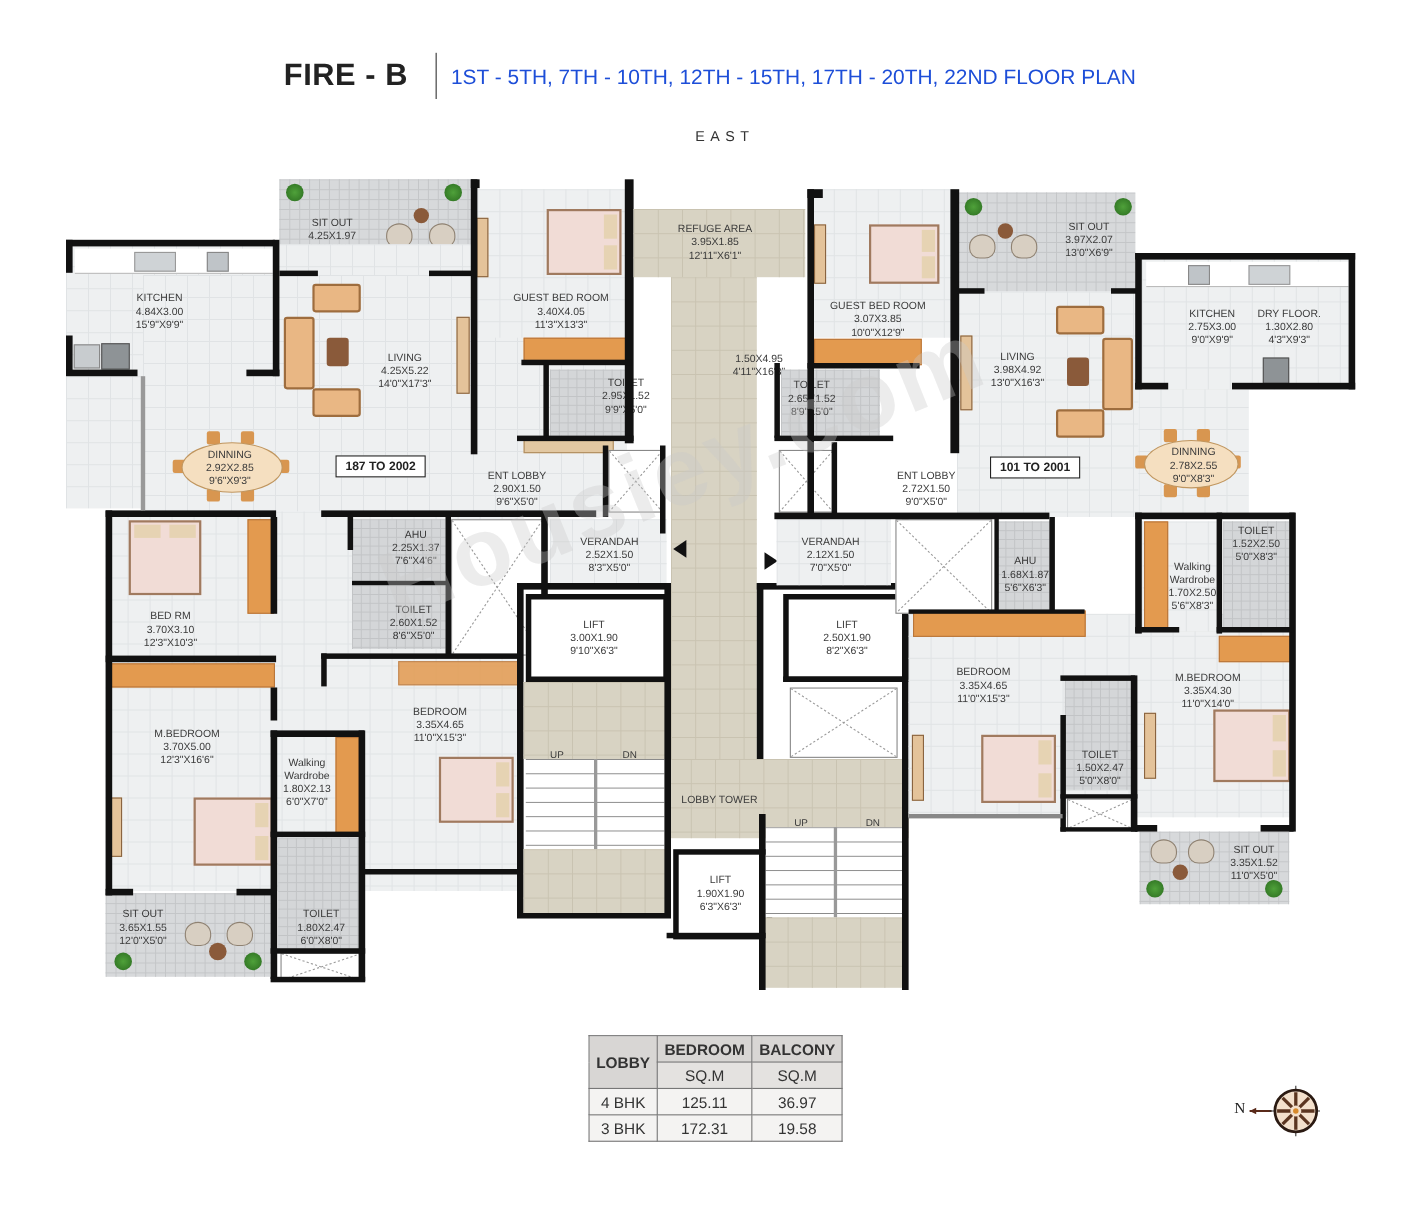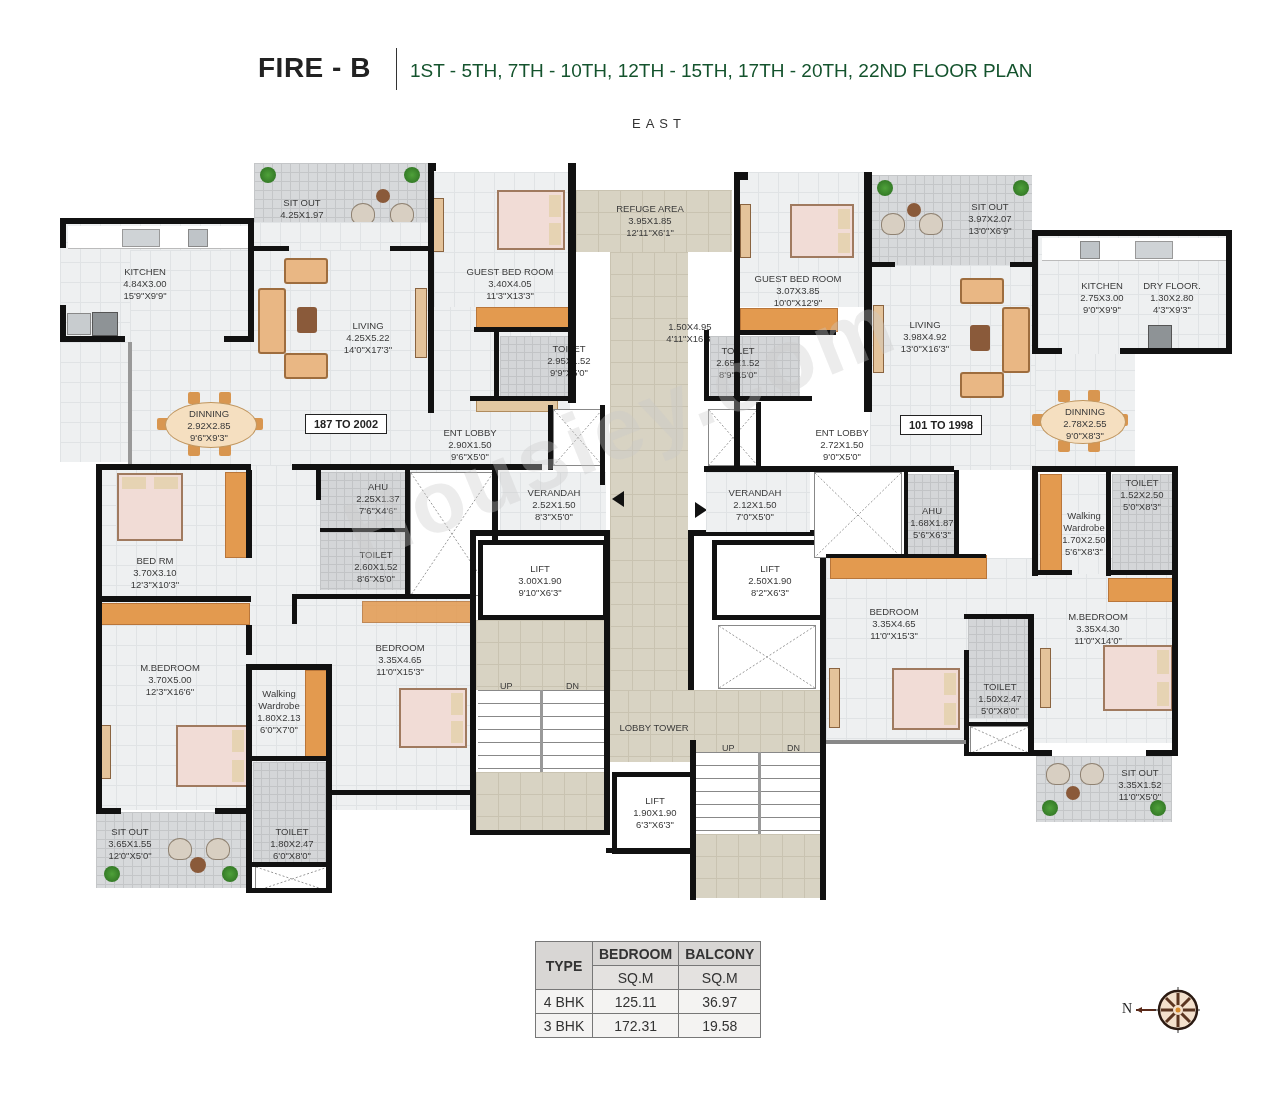--- a/index.html
+++ b/index.html
@@ -1,20 +1,20 @@
 <!DOCTYPE html>
 <html><head>
 <meta charset="utf-8">
 <style>
   html,body{margin:0;padding:0;background:#ffffff;}
   body{width:1280px;height:1119px;position:relative;overflow:hidden;font-family:"Liberation Sans",sans-serif;color:#3b3b3b;}
   .abs{position:absolute;}
   .title-main{left:258px;top:52px;font-size:28px;font-weight:bold;color:#222;letter-spacing:0.5px;font-family:"Liberation Sans",sans-serif;}
   .title-sep{left:396px;top:48px;width:1px;height:42px;background:#333;}
-  .title-sub{left:410px;top:60px;font-size:19px;color:#14532d;font-family:"Liberation Sans",sans-serif;}
+  .title-sub{left:410px;top:60px;font-size:19px;color:#1d4ed8;font-family:"Liberation Sans",sans-serif;}
   .east{left:632px;top:116px;font-size:13px;letter-spacing:5px;color:#333;}
   .floor{background:#eef0f1;background-image:linear-gradient(#e0e3e5 1px,transparent 1px),linear-gradient(90deg,#e0e3e5 1px,transparent 1px);background-size:20px 20px;}
   .sitout{background:#d7d9db;background-image:linear-gradient(#c4c6c8 1px,transparent 1px),linear-gradient(90deg,#c4c6c8 1px,transparent 1px);background-size:9px 9px;}
   .common{background:#d8d3c3;background-image:linear-gradient(#c9c3b1 1px,transparent 1px),linear-gradient(90deg,#c9c3b1 1px,transparent 1px);background-size:22px 22px;}
   .toiletf{background:#d4d6d8;background-image:linear-gradient(#c2c4c6 1px,transparent 1px),linear-gradient(90deg,#c2c4c6 1px,transparent 1px);background-size:8px 8px;}
   .white{background:#ffffff;}
   .wall{background:#111;position:absolute;}
   .label{position:absolute;text-align:center;font-size:9.5px;line-height:12px;color:#3a3a3a;white-space:nowrap;transform:translateX(-50%);}
   .label span{display:block;}
   .wardrobe{position:absolute;background:#e39a4f;border:1px solid #b9763a;}
@@ -399,21 +399,21 @@
   <div class="dchair" style="left:1058px;top:440px;"></div>
   <div class="dchair" style="left:1088px;top:440px;"></div>
   <div class="dchair" style="left:1032px;top:414px;"></div>
   <div class="dchair" style="left:1116px;top:414px;"></div>
   <div class="dtable" style="left:1040px;top:400px;width:84px;height:42px;"></div>
   <div class="label" style="left:1085px;top:406px;">
     <span>DINNING</span>
     <span>2.78X2.55</span>
     <span>9'0"X8'3"</span>
   </div>
-  <div class="unitbox" style="left:900px;top:415px;">101 TO 1998</div>
+  <div class="unitbox" style="left:900px;top:415px;">101 TO 2001</div>
 
   <div class="label" style="left:842px;top:427px;">
     <span>ENT LOBBY</span>
     <span>2.72X1.50</span>
     <span>9'0"X5'0"</span>
   </div>
 
   <div class="abs floor" style="left:706px;top:472px;width:104px;height:60px;"></div>
   <div class="label" style="left:755px;top:487px;">
     <span>VERANDAH</span>
@@ -530,21 +530,21 @@
   <div class="wall" style="left:826px;top:740px;width:140px;height:4px;background:#888;"></div>
   <div class="wall" style="left:1032px;top:750px;width:20px;height:6px;"></div>
   <div class="wall" style="left:1146px;top:750px;width:30px;height:6px;"></div>
 
   <div class="abs" style="left:330px;top:490px;font-size:88px;font-weight:bold;color:rgba(200,200,200,0.35);transform:rotate(-22deg);transform-origin:left top;letter-spacing:4px;white-space:nowrap;">Housiey.com</div>
 </div>
 
 <table class="areas">
   <tbody>
       <tr>
-    <td class="hd" rowspan="2" style="width:44px;">TYPE</td>
+    <td class="hd" rowspan="2" style="width:44px;">LOBBY</td>
     <td class="hd" style="width:56px;">BEDROOM</td>
     <td class="hd" style="width:64px;">BALCONY</td>
   </tr>
   <tr>
     <td class="sub">SQ.M</td>
     <td class="sub">SQ.M</td>
   </tr>
   <tr>
     <td class="row">4 BHK</td>
     <td class="row">125.11</td>

